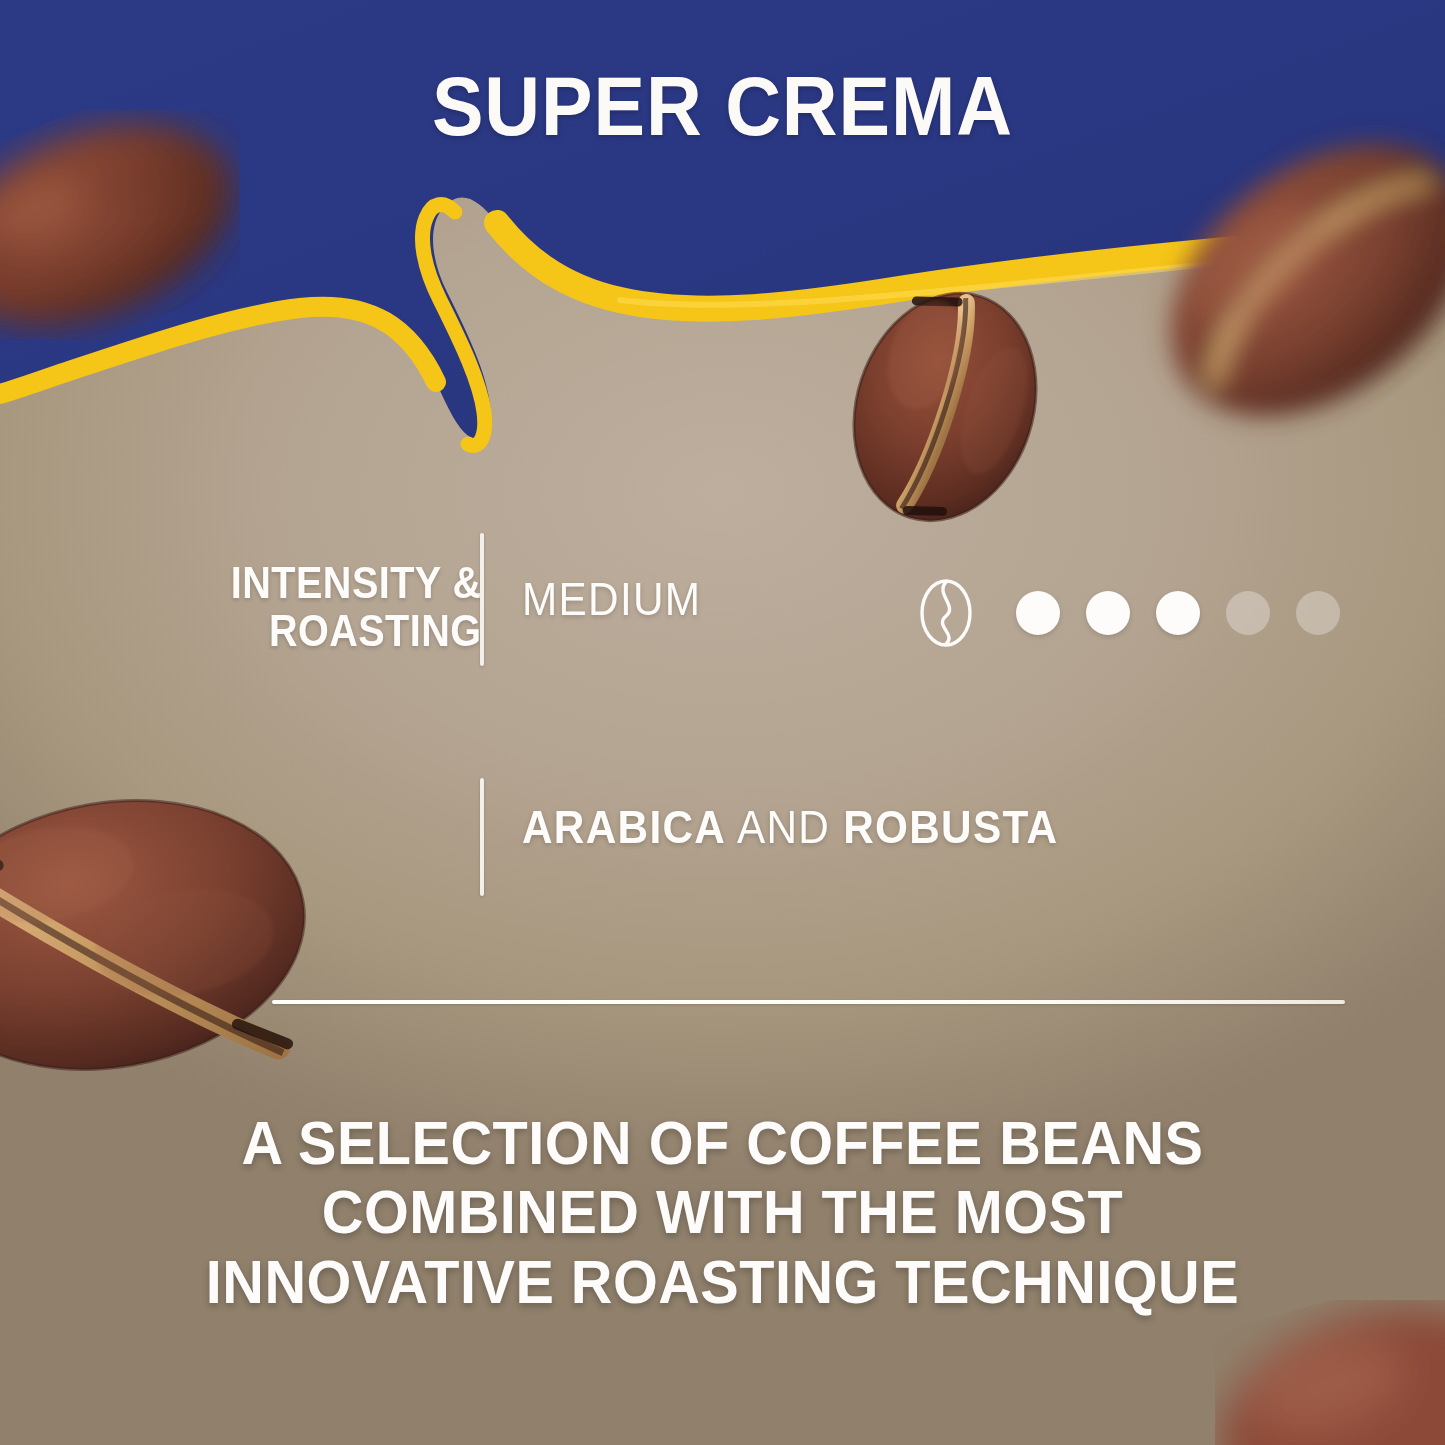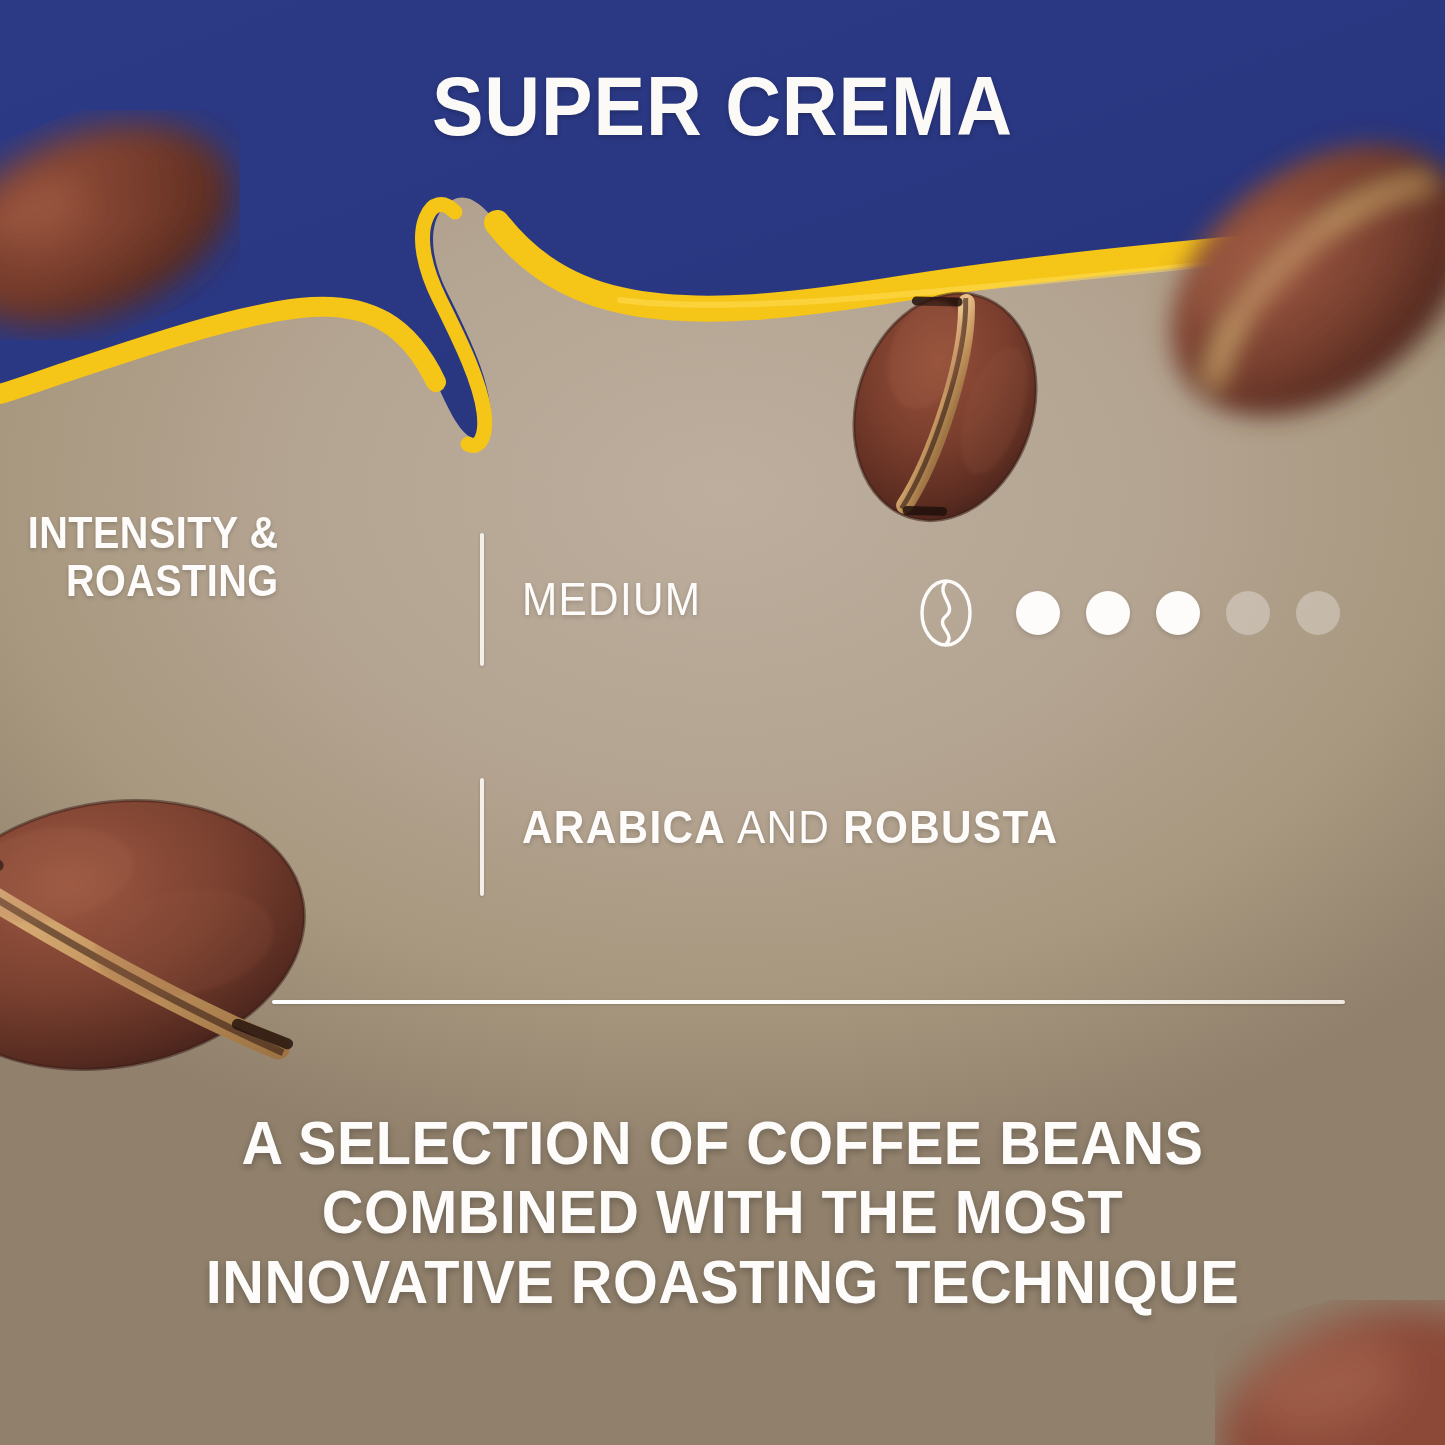--- a/index.html
+++ b/index.html
@@ -222,21 +222,21 @@
 
   <svg class="bean" style="left:1215px;top:1300px;width:280px;height:200px;" viewBox="0 0 280 200" aria-hidden="true">
     <g filter="url(#blur20)" transform="rotate(-16 150 110)">
       <ellipse cx="158" cy="120" rx="160" ry="104" fill="#8c4a38"></ellipse>
       <ellipse cx="120" cy="76" rx="78" ry="42" fill="#b2715a" opacity=".45"></ellipse>
     </g>
   </svg>
 
   <div class="title">SUPER CREMA</div>
 
-  <div class="spec" style="left:0;top:509px;width:482px;justify-content:flex-start;">
+  <div class="spec" style="left:0;top:559px;width:482px;justify-content:flex-end;">
     <div class="spec-label">
       <div>INTENSITY &amp;</div>
       <div>ROASTING</div>
     </div>
   </div>
   <div class="vrule" style="position:absolute;left:480px;top:533px;height:133px;"></div>
   <div class="spec-value light" style="position:absolute;left:522px;top:572px;">MEDIUM</div>
 
   <div class="dots" style="left:918px;top:578px;">
     <svg class="bean-ico" viewBox="0 0 56 70" aria-hidden="true">

